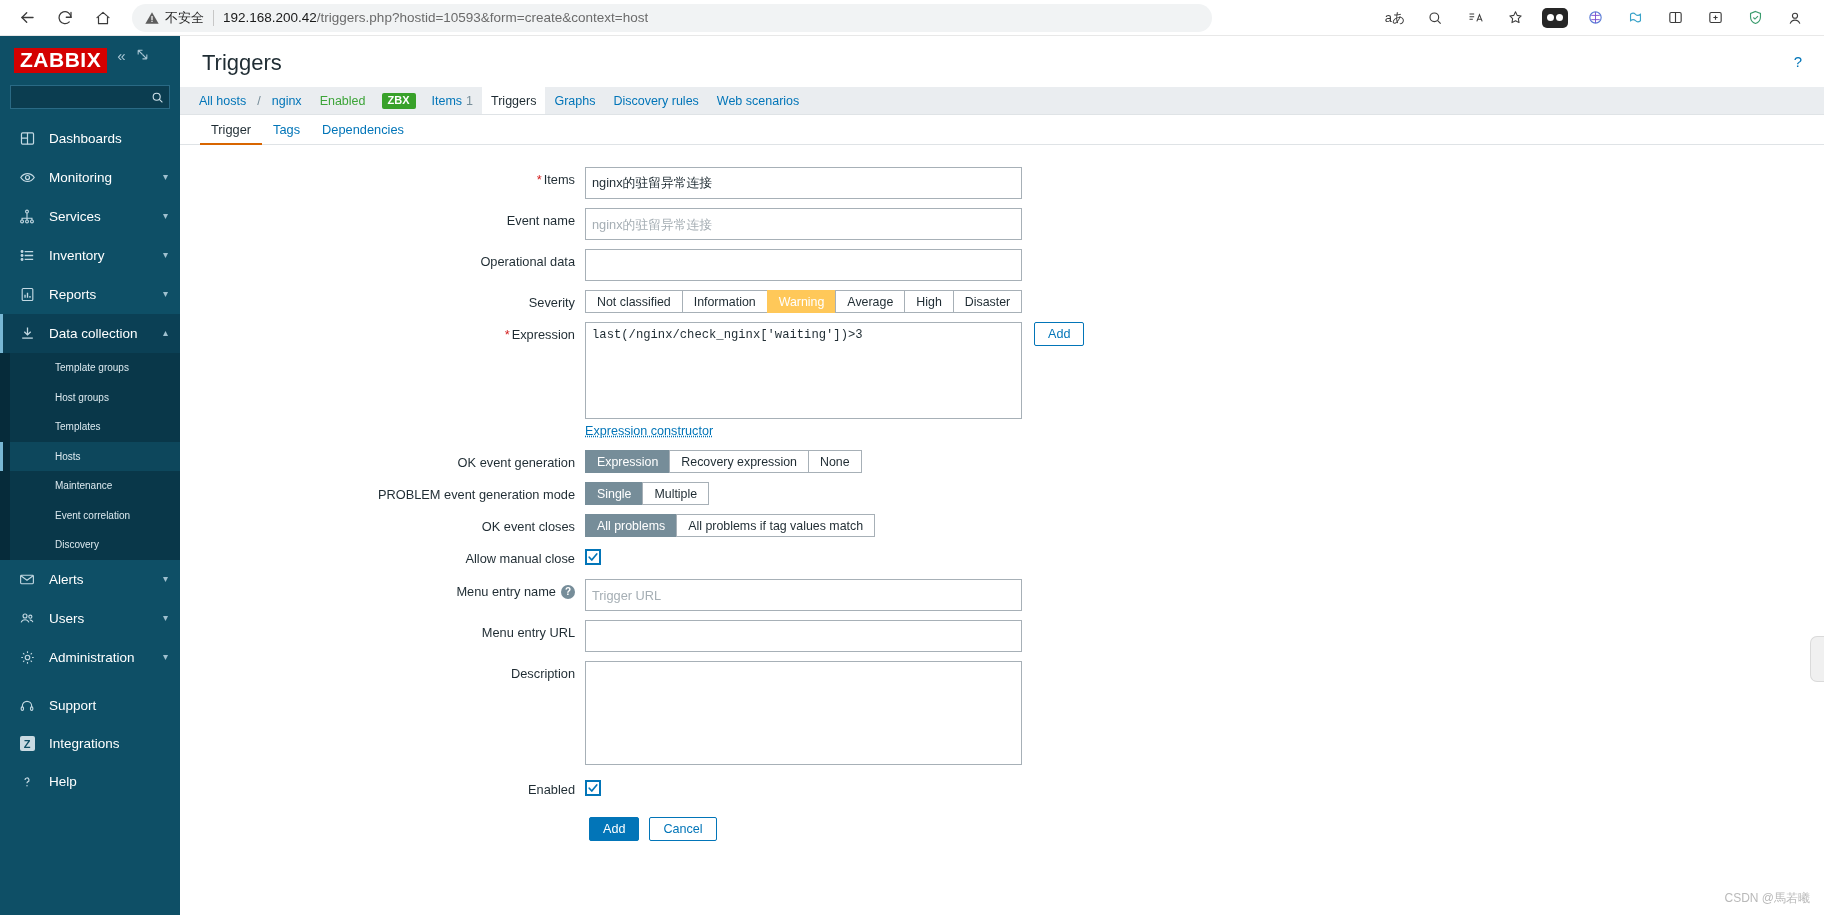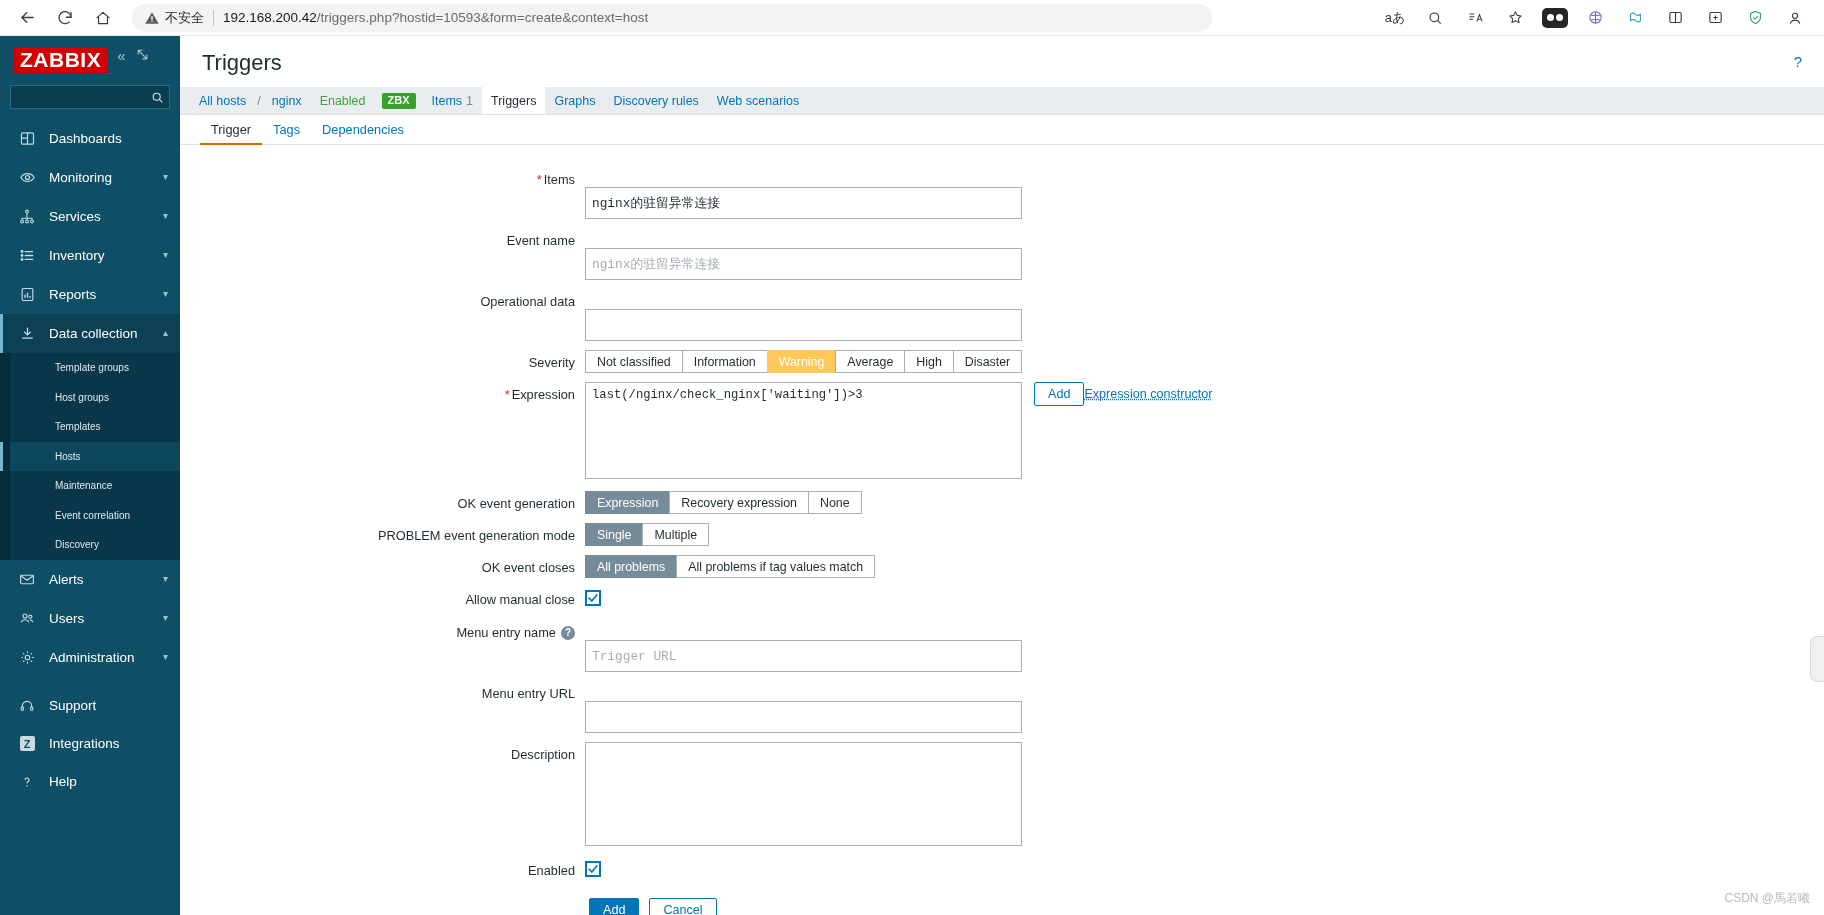--- a/index.html
+++ b/index.html
@@ -316,25 +316,24 @@
   }
   .req { color: #d31f1f; margin-right: 2px; }
   .fctl { display: flex; align-items: flex-start; }
 
   .txtinput {
     width: 437px;
     height: 24px;
     border: 1px solid #a7b0b7;
     padding: 15px 6px;
     font-size: 12.8px;
-    font-family: Liberation Mono, monospace;
+    font-family: Liberation Sans, sans-serif;
     color: #1f2c33;
     outline: none;
     background: #ffffff;
-    margin-top: 20px;
   }
   .txtinput::placeholder { color: #a5aeb4; }
 
   .seg-group { display: flex; }
   .seg {
     border: 1px solid #a7b0b7;
     border-right: none;
     background: #ffffff;
     color: #1f2c33;
     font-size: 12.4px;
@@ -798,21 +797,21 @@
             <div class="seg sel-warning">Warning</div>
             <div class="seg">Average</div>
             <div class="seg">High</div>
             <div class="seg">Disaster</div>
           </div>
         </div>
       </div>
 
       <div class="frow">
         <div class="flabel"><span class="req">*</span><span>Expression</span></div>
-        <div class="fctl" style="">
+        <div class="fctl" style="flex-direction:column">
           <div style="display:flex;align-items:flex-start">
             <textarea class="exprbox" style="">last(/nginx/check_nginx['waiting'])&gt;3</textarea>
             <button class="btn btn-add-expr">Add</button>
           </div>
           <span class="link-inline">Expression constructor</span>
         </div>
       </div>
 
       <div class="frow" style="margin-top:12px">
         <div class="flabel">OK event generation</div>

